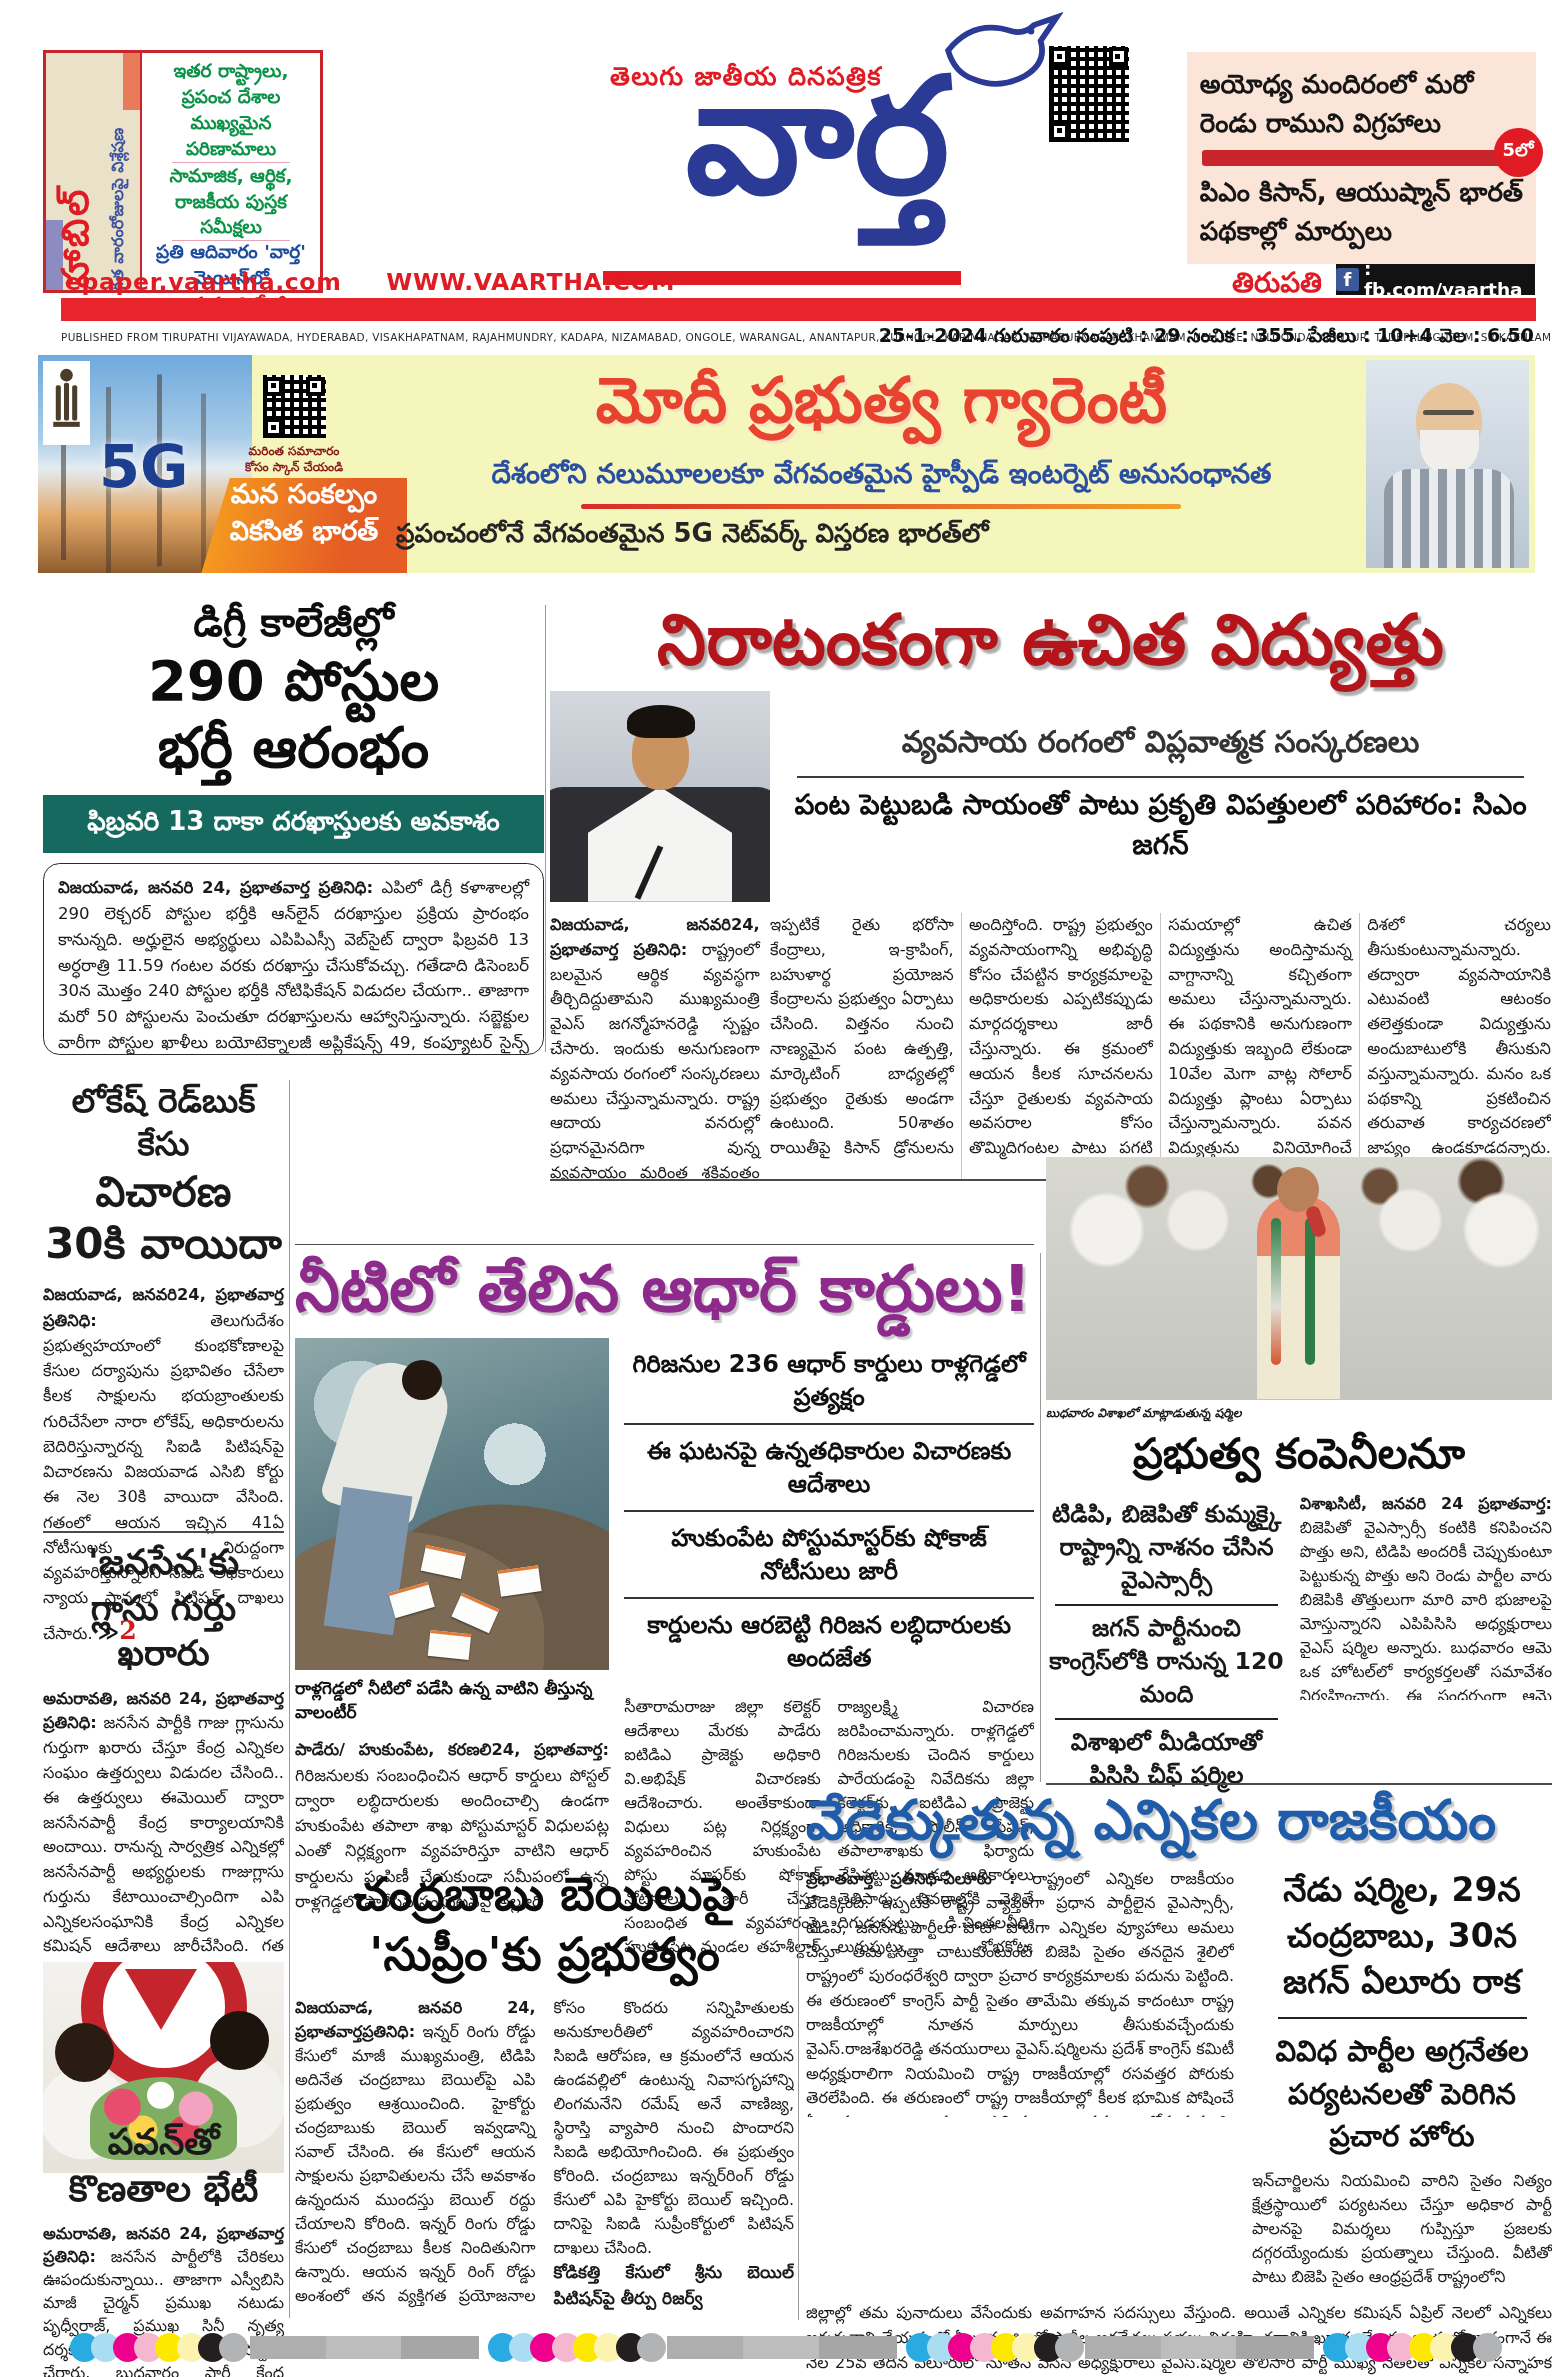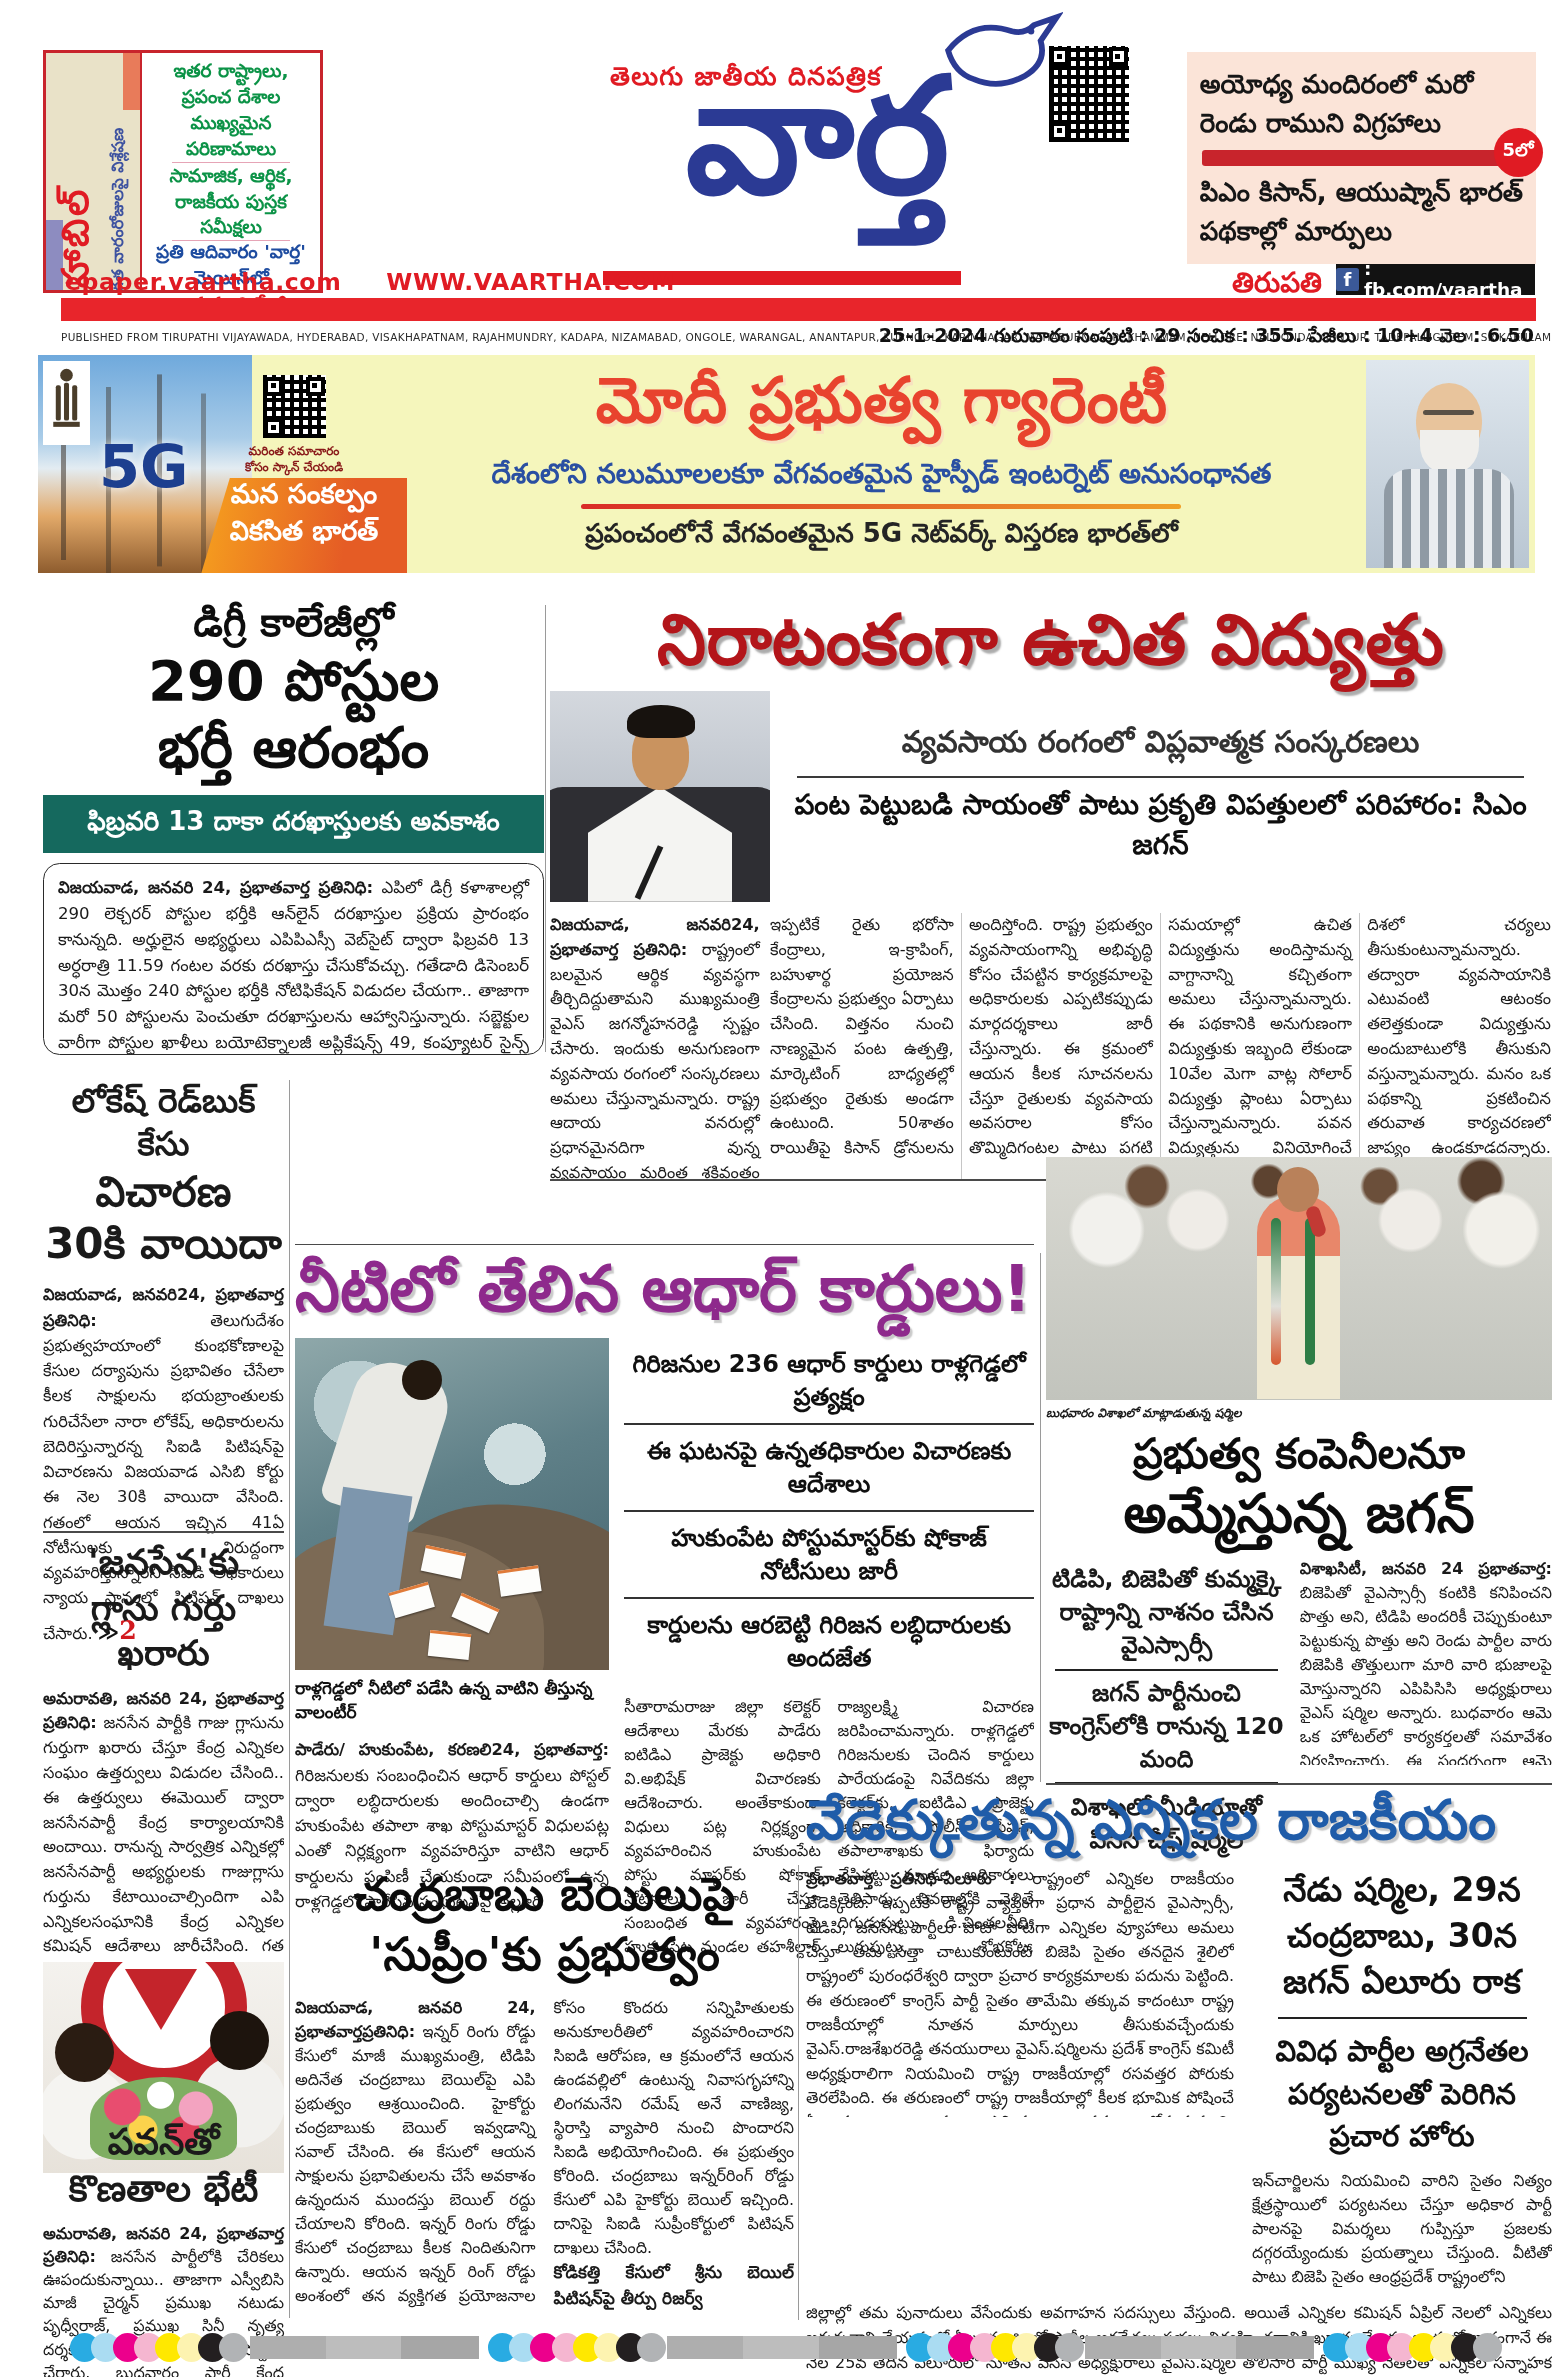--- a/index.html
+++ b/index.html
@@ -64,21 +64,21 @@
      background:linear-gradient(180deg,#6fa9dc 0%,#a9cce8 38%,#e3ecf2 52%,#e2a969 74%,#8e5c2e 100%); }
   .bn-photo::before { content:""; position:absolute; left:23px; top:12.8px; width:5.1px; height:192px; background:rgba(60,50,40,.55); box-shadow:45px 19px 0 rgba(60,50,40,.45), 96px 6.4px 0 rgba(60,50,40,.5), 140px 25.5px 0 rgba(60,50,40,.4); }
   .bn-5g { position:absolute; left:61px; top:77px; font-size:59px; font-weight:800; color:#1d3f8f; text-shadow:0 0 9px #ffffffaa; }
   .bn-emblem { position:absolute; left:5.1px; top:6.4px; width:47px; height:84px; background:#fff; display:flex; align-items:flex-start; justify-content:center; padding-top:5.1px; }
   .bn-qr { position:absolute; left:225px; top:20.4px; width:63px; height:63px; }
   .bn-qrcap { position:absolute; left:198px; top:88px; width:116px; font-size:12px; font-weight:700; color:#8a1a1a; text-align:center; line-height:1.35; }
   .bn-orange { position:absolute; left:163px; top:123px; width:206px; height:96px; background:linear-gradient(100deg,#f6a21e,#e55c25 70%); clip-path:polygon(14% 0,100% 0,100% 100%,0 100%); color:#fff; font-weight:800; font-size:27px; display:flex; flex-direction:column; gap:5.1px; text-align:center; line-height:1.2; }
   .bn-title { position:absolute; left:358px; top:9px; width:971px; text-align:center; font-size:63px; font-weight:800; color:#e8432e; text-shadow:2.6px 2.6px 0 #f7e2c0; }
   .bn-sub { position:absolute; left:358px; top:102px; width:971px; text-align:center; font-size:27.5px; font-weight:700; color:#2a4fa2; }
   .bn-divider { position:absolute; left:543px; top:149px; width:600px; height:5.1px; border-radius:2.6px; background:linear-gradient(90deg,#d92b27,#f0a028); }
-  .bn-bottom { position:absolute; left:358px; top:163px; width:971px; text-align:center; font-size:26px; font-weight:700; color:#242424; }
+  .bn-bottom { position:absolute; left:358px; top:163px; width:971px; text-align:left; font-size:26px; font-weight:700; color:#242424; }
   .bn-modi { position:absolute; right:6.4px; top:5.1px; width:163px; height:208px; background:linear-gradient(180deg,#dfe7ee,#b9c6d2); overflow:hidden; }
   .bn-modi .head { position:absolute; left:50px; top:23px; width:66px; height:75px; background:#e8c49c; border-radius:50% 50% 46% 46%; }
   .bn-modi .beard { position:absolute; left:54px; top:70px; width:59px; height:45px; background:#f0efec; border-radius:0 0 38px 38px; }
   .bn-modi .glass { position:absolute; left:57px; top:50px; width:51px; height:5.1px; background:#5a5146; border-radius:2.6px; }
   .bn-modi .vest { position:absolute; left:18px; top:109px; width:130px; height:102px; background:repeating-linear-gradient(90deg,#8f9aa4 0 9px,#e9ecef 9px 18px); border-radius:25.5px 25.5px 0 0; }
 
   
   #art-degree { left:43px; top:597px; width:501px; }
   .dg-h1 { text-align:center; font-weight:800; color:#0d0d0d; font-size:40px; line-height:1.25; }
   .dg-h2 { text-align:center; font-weight:800; color:#0d0d0d; font-size:56px; line-height:1.2; }
@@ -398,21 +398,20 @@
 
 <div class="abs" id="art-sharmila">
   <div class="sh-photo">
     <div class="woman"></div>
     <div class="garland"></div>
     <div class="head"></div>
     <div class="mic"></div>
   </div>
   <div class="sh-cap">బుధవారం విశాఖలో మాట్లాడుతున్న షర్మిల</div>
   <div class="sh-h1">ప్రభుత్వ కంపెనీలనూ</div>
-  <div class="sh-h2">అమ్మేస్తున్న జగన్</div>
   <div class="sh-row">
     <div class="sh-subs">
       <div class="sh-sub">టిడిపి, బిజెపితో కుమ్మక్కై రాష్ట్రాన్ని నాశనం చేసిన వైఎస్సార్సీ</div>
       <div class="sh-subrule"></div>
       <div class="sh-sub">జగన్ పార్టీనుంచి కాంగ్రెస్‌లోకి రానున్న 120 మంది</div>
       <div class="sh-subrule"></div>
       <div class="sh-sub">విశాఖలో మీడియాతో పిసిసి చీఫ్ షర్మిల</div>
     </div>
     <div class="sh-body jc">
       <span class="dateline">విశాఖసిటీ, జనవరి 24 ప్రభాతవార్త:</span>

